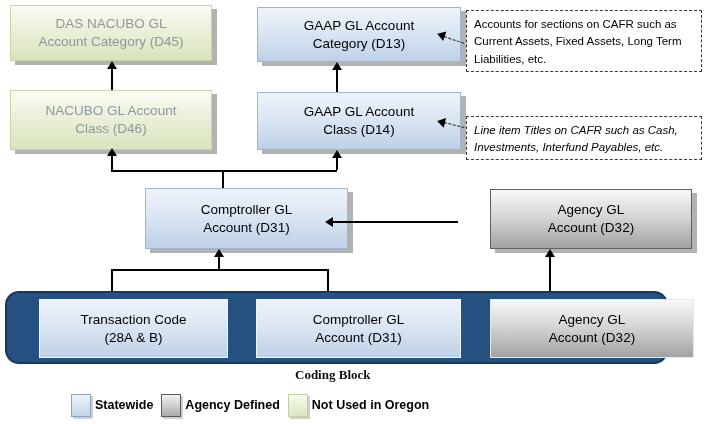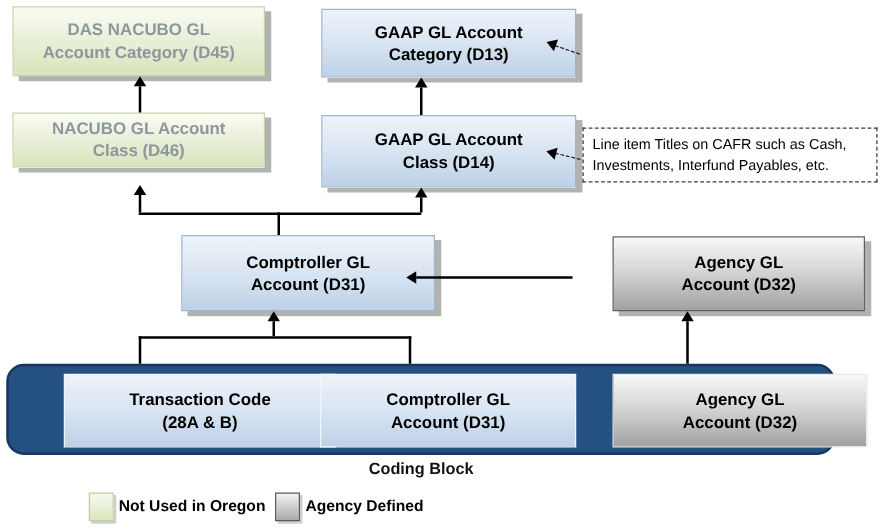--- a/index.html
+++ b/index.html
@@ -1,48 +1,48 @@
 <!DOCTYPE html>
 <html><head>
 <meta charset="utf-8">
 <style>
   html,body{margin:0;padding:0;background:#fff;}
   #canvas{position:relative;width:707px;height:424px;background:#fff;overflow:hidden;
           font-family:"Liberation Sans",sans-serif;}
   
   .node{position:absolute;display:flex;align-items:center;justify-content:center;
-        text-align:center;font-weight:bold;font-size:13.5px;line-height:1.32;
+        text-align:center;font-weight:normal;font-size:13.5px;line-height:1.32;
         white-space:pre-line;box-sizing:border-box;}
   .shadow{box-shadow:5px 4px 0 #b1b3b1;}
   .blue{background:linear-gradient(180deg,#eef3fa 0%,#dbe6f3 45%,#bed1e7 100%);
         border:1px solid #9fb4d0;color:#000;margin-left:23px;}
   .green{background:linear-gradient(180deg,#fafcf3 0%,#eaf0da 45%,#d8e4bc 100%);
         border:1px solid #c9d4a8;color:#8e979d;}
   .grayb{background:linear-gradient(180deg,#f8f8f8 0%,#d6d6d6 45%,#a2a2a2 100%);
         border:1px solid #606060;color:#000;margin-left:32px;}
   #das-nacubo-category{left:10px;top:5px;width:202px;height:56px;}
   #gaap-category{left:234px;top:7px;width:204px;height:55px;}
-  #nacubo-class{left:10px;top:90px;width:202px;height:44px;}
+  #nacubo-class{left:10px;top:90px;width:202px;height:60px;}
   #gaap-class{left:234px;top:92px;width:204px;height:58px;}
   #comptroller-account{left:122px;top:188px;width:203px;height:61px;}
   #agency-account{left:458px;top:189px;width:202px;height:60px;}
   
   .ann{position:absolute;border:1.4px dashed #3a3a3a;background:#fff;color:#000;
        font-size:11.5px;font-weight:normal;line-height:1.5;text-align:left;
        padding:5px 7px;box-sizing:border-box;}
   #ann-category{left:466px;top:10px;width:236px;height:62px;}
-  #ann-class{left:466px;top:102px;width:236px;height:44px;}
+  #ann-class{left:466px;top:116px;width:236px;height:44px;font-style:italic;}
   
   #coding-container{position:absolute;left:5px;top:291px;width:663px;height:73px;
        background:#24517f;border:2.5px solid #17375e;border-radius:14px;box-sizing:border-box;}
-  #transaction-code{left:28px;top:299px;width:218px;height:59px;border:1px solid #f2f6fa;}
+  #transaction-code{left:16px;top:299px;width:189px;height:59px;border:1px solid #f2f6fa;}
   #coding-comptroller{left:233px;top:299px;width:205px;height:59px;border:1px solid #f2f6fa;}
   #coding-agency{left:458px;top:299px;width:204px;height:59px;border:1px solid #e8e8e8;}
   #coding-caption{position:absolute;left:295px;top:367px;width:120px;text-align:left;
-       font-size:13px;font-weight:bold;color:#111;}
+       font-size:13px;font-weight:bold;color:#111;font-family:Liberation Serif, serif;}
   
   .vline,.hline{position:absolute;background:#000;}
   .vline{width:1.5px;}
   .hline{height:1.5px;}
   .arr-up{position:absolute;width:0;height:0;border-left:5px solid transparent;
        border-right:5px solid transparent;border-bottom:8px solid #000;}
   .arr-left{position:absolute;width:0;height:0;border-top:5px solid transparent;
        border-bottom:5px solid transparent;border-right:8px solid #000;}
   .dashline{position:absolute;border-top:1.6px dashed #222;transform-origin:left center;}
   
@@ -56,20 +56,21 @@
 </style>
 </head>
 <body>
 
 <div id="canvas">
 
   <div class="node green shadow" id="das-nacubo-category">DAS NACUBO GL
 Account Category (D45)</div>
   <div class="node blue shadow" id="gaap-category">GAAP GL Account
 Category (D13)</div>
+  <div class="ann" id="ann-category">Accounts for sections on CAFR such as Current Assets, Fixed Assets, Long Term Liabilities, etc.</div>
 
   <div class="node green shadow" id="nacubo-class">NACUBO GL Account
 Class (D46)</div>
   <div class="node blue shadow" id="gaap-class">GAAP GL Account
 Class (D14)</div>
   <div class="ann" id="ann-class">Line item Titles on CAFR such as Cash, Investments, Interfund Payables, etc.</div>
 
   <div class="node blue shadow" id="comptroller-account">Comptroller GL
 Account (D31)</div>
   <div class="node grayb shadow" id="agency-account">Agency GL
@@ -125,22 +126,26 @@
     <div class="dashline" style="left:444px;top:36px;width:21px;transform:rotate(19deg);"></div>
     <div class="arr-left" style="left:437px;top:30px;transform:rotate(19deg);"></div>
   </div>
   <div>
     <div class="dashline" style="left:444px;top:122px;width:21px;transform:rotate(14deg);"></div>
     <div class="arr-left" style="left:437px;top:117px;transform:rotate(14deg);"></div>
   </div>
 
   <div id="legend">
     <div class="legend-item">
-      <span class="swatch sw-green"></span>
-      <span class="legend-label">Not Used in Oregon</span>
+      <span class="swatch sw-blue"></span>
+      <span class="legend-label">Statewide</span>
     </div>
     <div class="legend-item">
       <span class="swatch sw-gray"></span>
       <span class="legend-label">Agency Defined</span>
+    </div>
+    <div class="legend-item">
+      <span class="swatch sw-green"></span>
+      <span class="legend-label">Not Used in Oregon</span>
     </div>
   </div>
 
 </div>
 
 </body></html>

